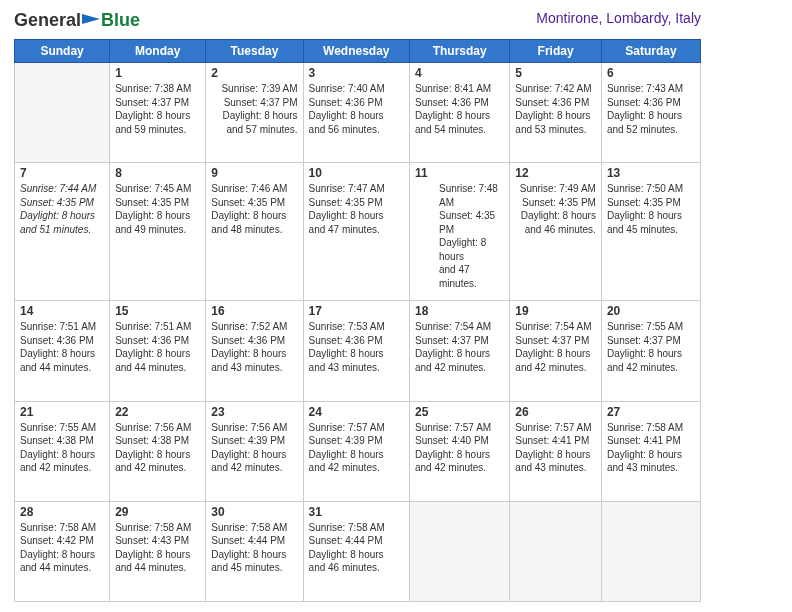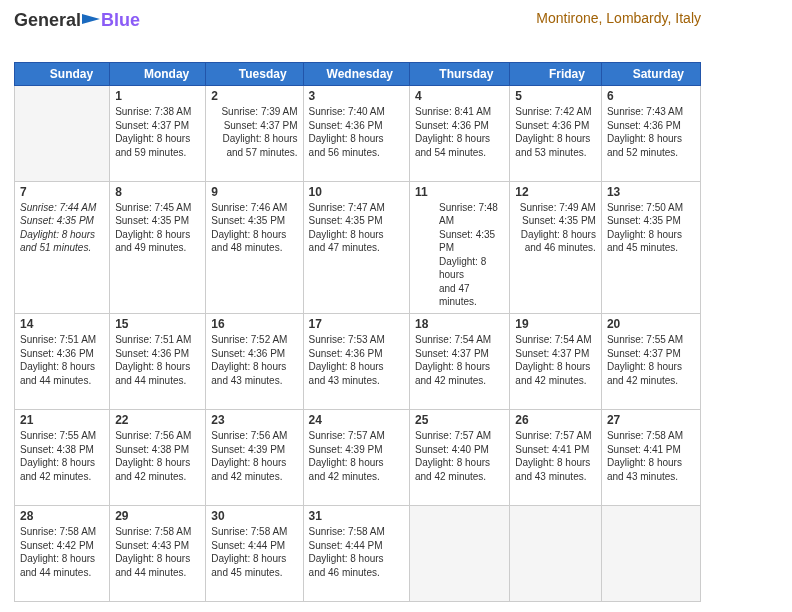--- a/index.html
+++ b/index.html
@@ -9,73 +9,72 @@
       width: 792px;
       height: 612px;
       overflow: hidden;
     }
     .container {
       width: 715px;
       height: 612px;
       padding: 10px 14px 10px 14px;
       display: flex;
       flex-direction: column;
-      gap: 23px;
     }
     .header {
       display: flex;
       justify-content: space-between;
       align-items: flex-start;
       margin-bottom: 8px;
     }
     .logo {
       display: flex;
       flex-direction: column;
       align-items: flex-start;
     }
     .logo-text {
       display: flex;
       align-items: center;
       font-size: 18px;
       font-weight: bold;
       color: #333;
     }
     .logo-general { color: #333; }
-    .logo-blue { color: #8b5cf6; }
+    .logo-blue { color: #15803d; }
     .logo-icon {
       width: 18px;
       height: 14px;
       margin-left: 1px;
       margin-right: 1px;
     }
     .title-block {
       text-align: right;
     }
     .month-title {
       font-size: 28px;
       font-weight: normal;
       color: #333;
       line-height: 1.1;
     }
     .location-title {
       font-size: 14px;
-      color: #a16207;
+      color: #4c1d95;
     }
     .calendar {
       width: 100%;
       border-collapse: collapse;
       flex: 1;
     }
     .calendar th {
       background: #3377cc;
       color: #fff;
       font-size: 12px;
       font-weight: bold;
       padding: 4px 16px;
-      text-align: right;
+      text-align: center;
       border: 1px solid #2255aa;
     }
     .calendar td {
       border: 1px solid #ccc;
       vertical-align: top;
       padding: 3px 5px;
       width: 113px;
       height: 95px;
       font-size: 10px;
       color: #333;

